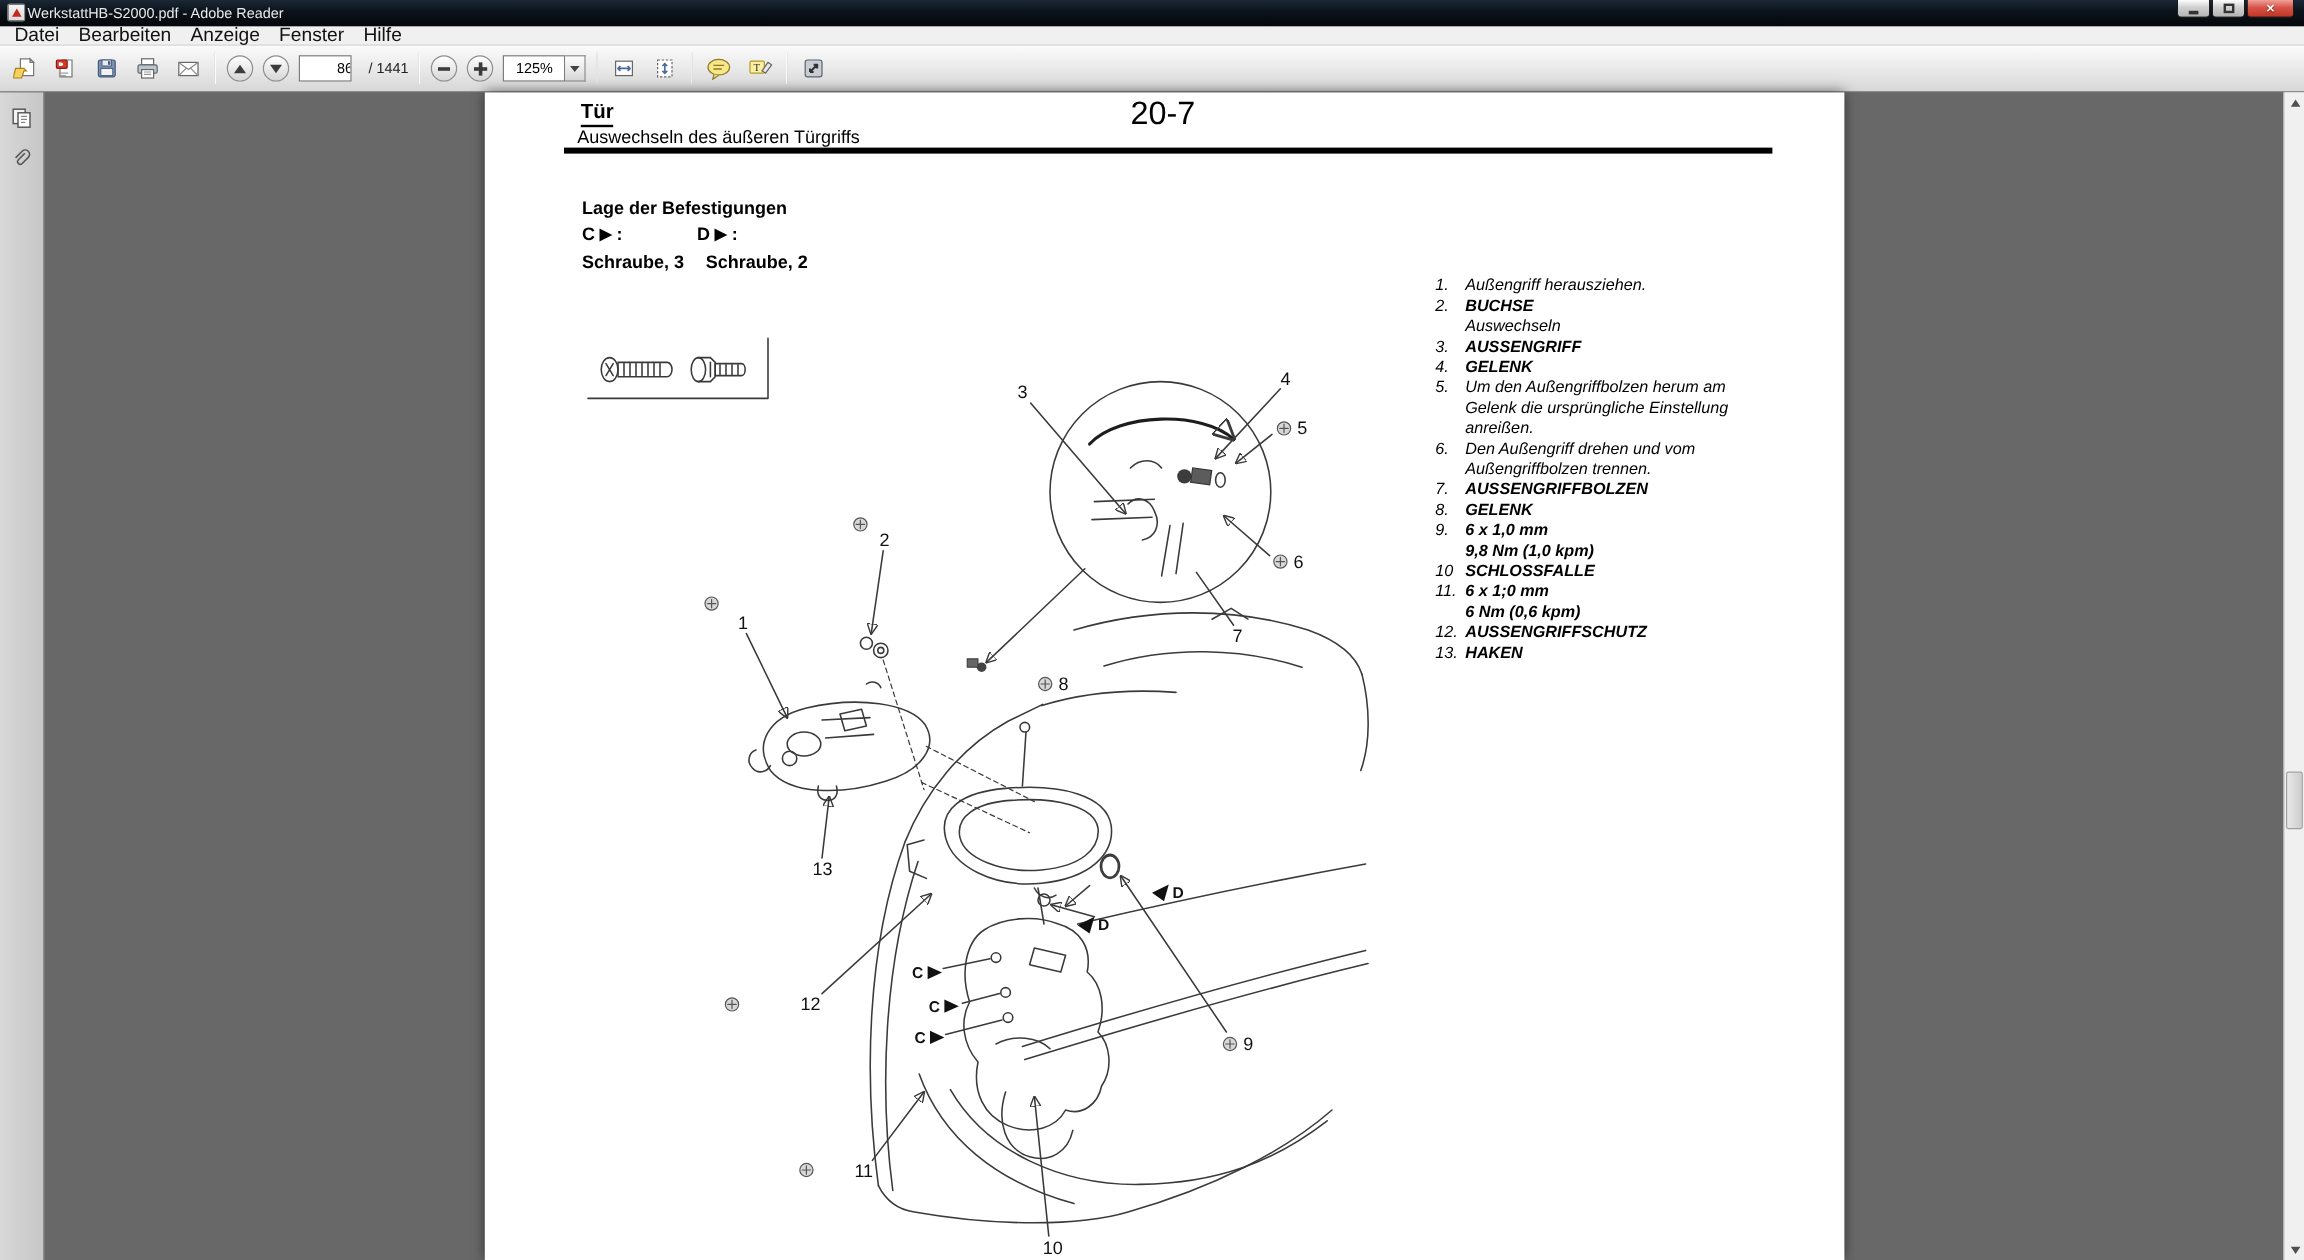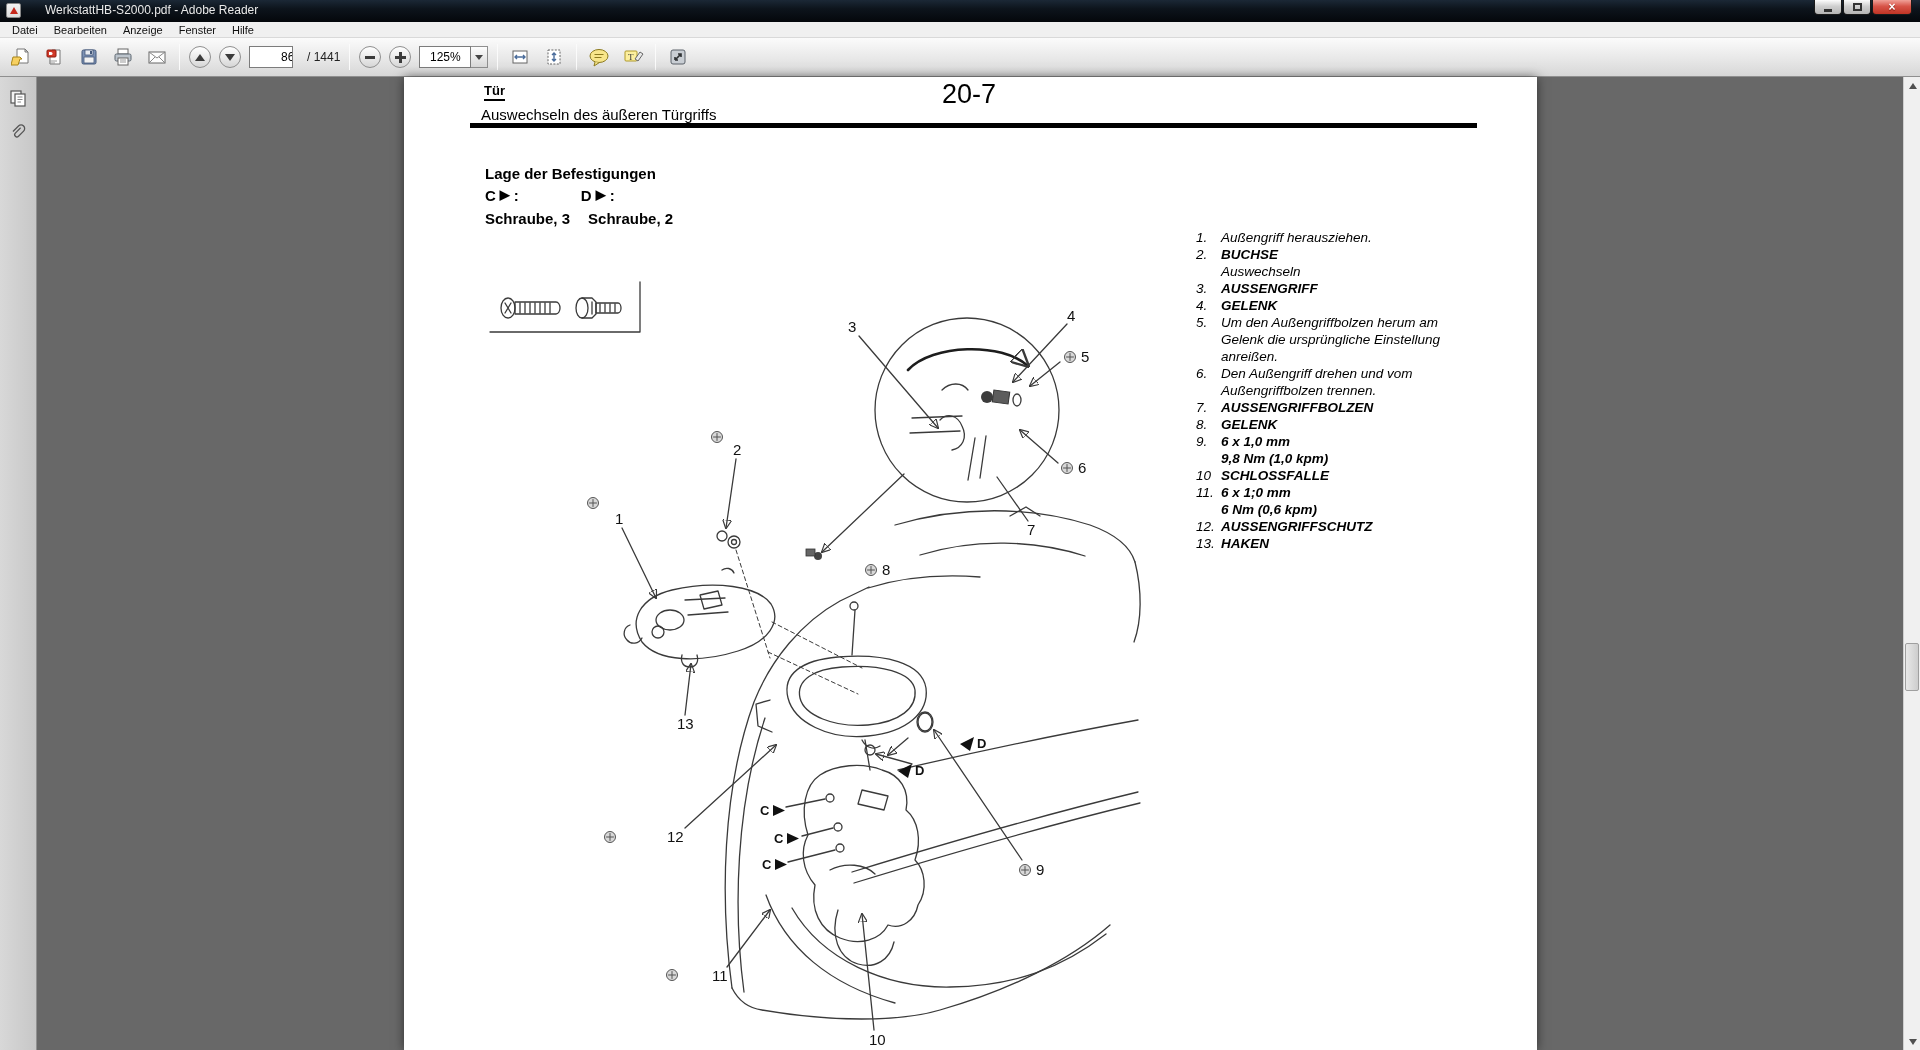--- a/index.html
+++ b/index.html
@@ -3,39 +3,39 @@
 <meta charset="utf-8">
 <style>
   * { margin:0; padding:0; box-sizing:border-box; }
   html,body { width:1920px; height:1050px; overflow:hidden;
     font-family:"Liberation Sans", sans-serif; background:#686868; }
 
   
   .titlebar { position:absolute; left:0; top:0; width:1920px; height:22px;
     background:linear-gradient(#1b2836 0%, #0d141c 40%, #04070b 100%);
     color:#e9e9e9; font-size:12px; }
-  .title-left { position:absolute; left:6px; top:3px; display:flex; align-items:flex-start; gap:24px; }
+  .title-left { position:absolute; left:6px; top:3px; display:flex; align-items:center; gap:2px; }
   .pdficon { width:15px; height:15px; background:linear-gradient(#f4f4f4,#dcdcdc);
     border-radius:2px; position:relative; border:1px solid #888; }
   .pdficon::after { content:""; position:absolute; left:3px; top:3px; border-left:4px solid transparent;
     border-right:4px solid transparent; border-bottom:7px solid #c5281c; }
   .win-buttons { position:absolute; right:8px; top:0; display:flex; gap:1px; }
   .winbtn { height:15px; border:1px solid #1a1a1a; border-top:none;
     border-radius:0 0 4px 4px; background:linear-gradient(#fdfdfd,#cfcfcf 45%,#b4b4b4);
     display:flex; align-items:center; justify-content:center; }
   .winbtn.min { width:28px; } .winbtn.max { width:28px; } .winbtn.close { width:40px;
     background:linear-gradient(#f0a198,#d75448 45%,#c03425); }
   .glyph-min { width:8px; height:3px; background:#333; margin-top:6px; }
   .glyph-max { width:9px; height:8px; border:2px solid #333; }
   .glyph-close { color:#fff; font-size:12px; font-weight:bold; line-height:1; text-shadow:0 1px 1px #7a1408; }
 
   
   .menubar { position:absolute; left:0; top:22px; width:1920px; height:16px;
     background:#f0f0f0; border-bottom:1px solid #d9d9d9; display:flex; align-items:center;
-    font-size:11px; color:#111; padding-left:4px; }
+    font-size:16px; color:#111; padding-left:4px; }
   .menu-item { padding:0 8px; line-height:16px; }
 
   
   .toolbar { position:absolute; left:0; top:38px; width:1920px; height:39px;
     background:linear-gradient(#fbfbfb,#e6e6e6 60%,#d7d7d7);
     border-bottom:1px solid #8f8f8f; display:flex; align-items:center; padding:0 8px; }
   .tb-group { display:flex; align-items:center; gap:8px; }
   .tb-sep { width:1px; height:26px; background:#adadad; border-right:1px solid #fbfbfb; margin:0 9px; }
   .tb-btn { width:26px; height:26px; display:flex; align-items:center; justify-content:center;
     border-radius:3px; }
@@ -76,21 +76,21 @@
     border-left:1px solid #cfcfcf; }
   .sb-arrow { position:absolute; left:0; width:17px; height:17px; background:#f0f0f0;
     display:flex; align-items:center; justify-content:center; }
   .sb-arrow.up { top:0; } .sb-arrow.down { bottom:0; }
   .sb-tri-up { border-left:4px solid transparent; border-right:4px solid transparent; border-bottom:6px solid #505050; }
   .sb-tri-down { border-left:4px solid transparent; border-right:4px solid transparent; border-top:6px solid #505050; }
   .sb-thumb { position:absolute; left:1px; top:566px; width:14px; height:48px;
     background:linear-gradient(90deg,#e8e8e8,#cdcdcd); border:1px solid #9f9f9f; border-radius:2px; }
 
   
-  .doc-title { position:absolute; left:80px; top:6px; font-size:13px; font-weight:bold; color:#000;
+  .doc-title { position:absolute; left:80px; top:6px; font-size:17px; font-weight:bold; color:#000;
     border-bottom:2px solid #000; padding-bottom:1px; }
   .doc-pageno { position:absolute; left:538px; top:2px; font-size:27px; font-weight:normal; color:#000; }
   .doc-subtitle { position:absolute; left:77px; top:29px; font-size:15px; font-weight:normal; color:#000; }
   .doc-rule { position:absolute; left:66px; top:46px; width:1007px; height:5px; background:#000; }
   .fast-head { position:absolute; left:81px; top:88px; font-size:15px; font-weight:bold; }
   .fast-cd { position:absolute; left:81px; top:110px; font-size:15px; font-weight:bold; display:flex; }
   .fast-cd .tri { font-size:13px; margin:0 4px; }
   .fast-cd .dcol { margin-left:62px; display:flex; }
   .fast-desc { position:absolute; left:81px; top:133px; font-size:15px; font-weight:bold; display:flex; gap:18px; }
 

